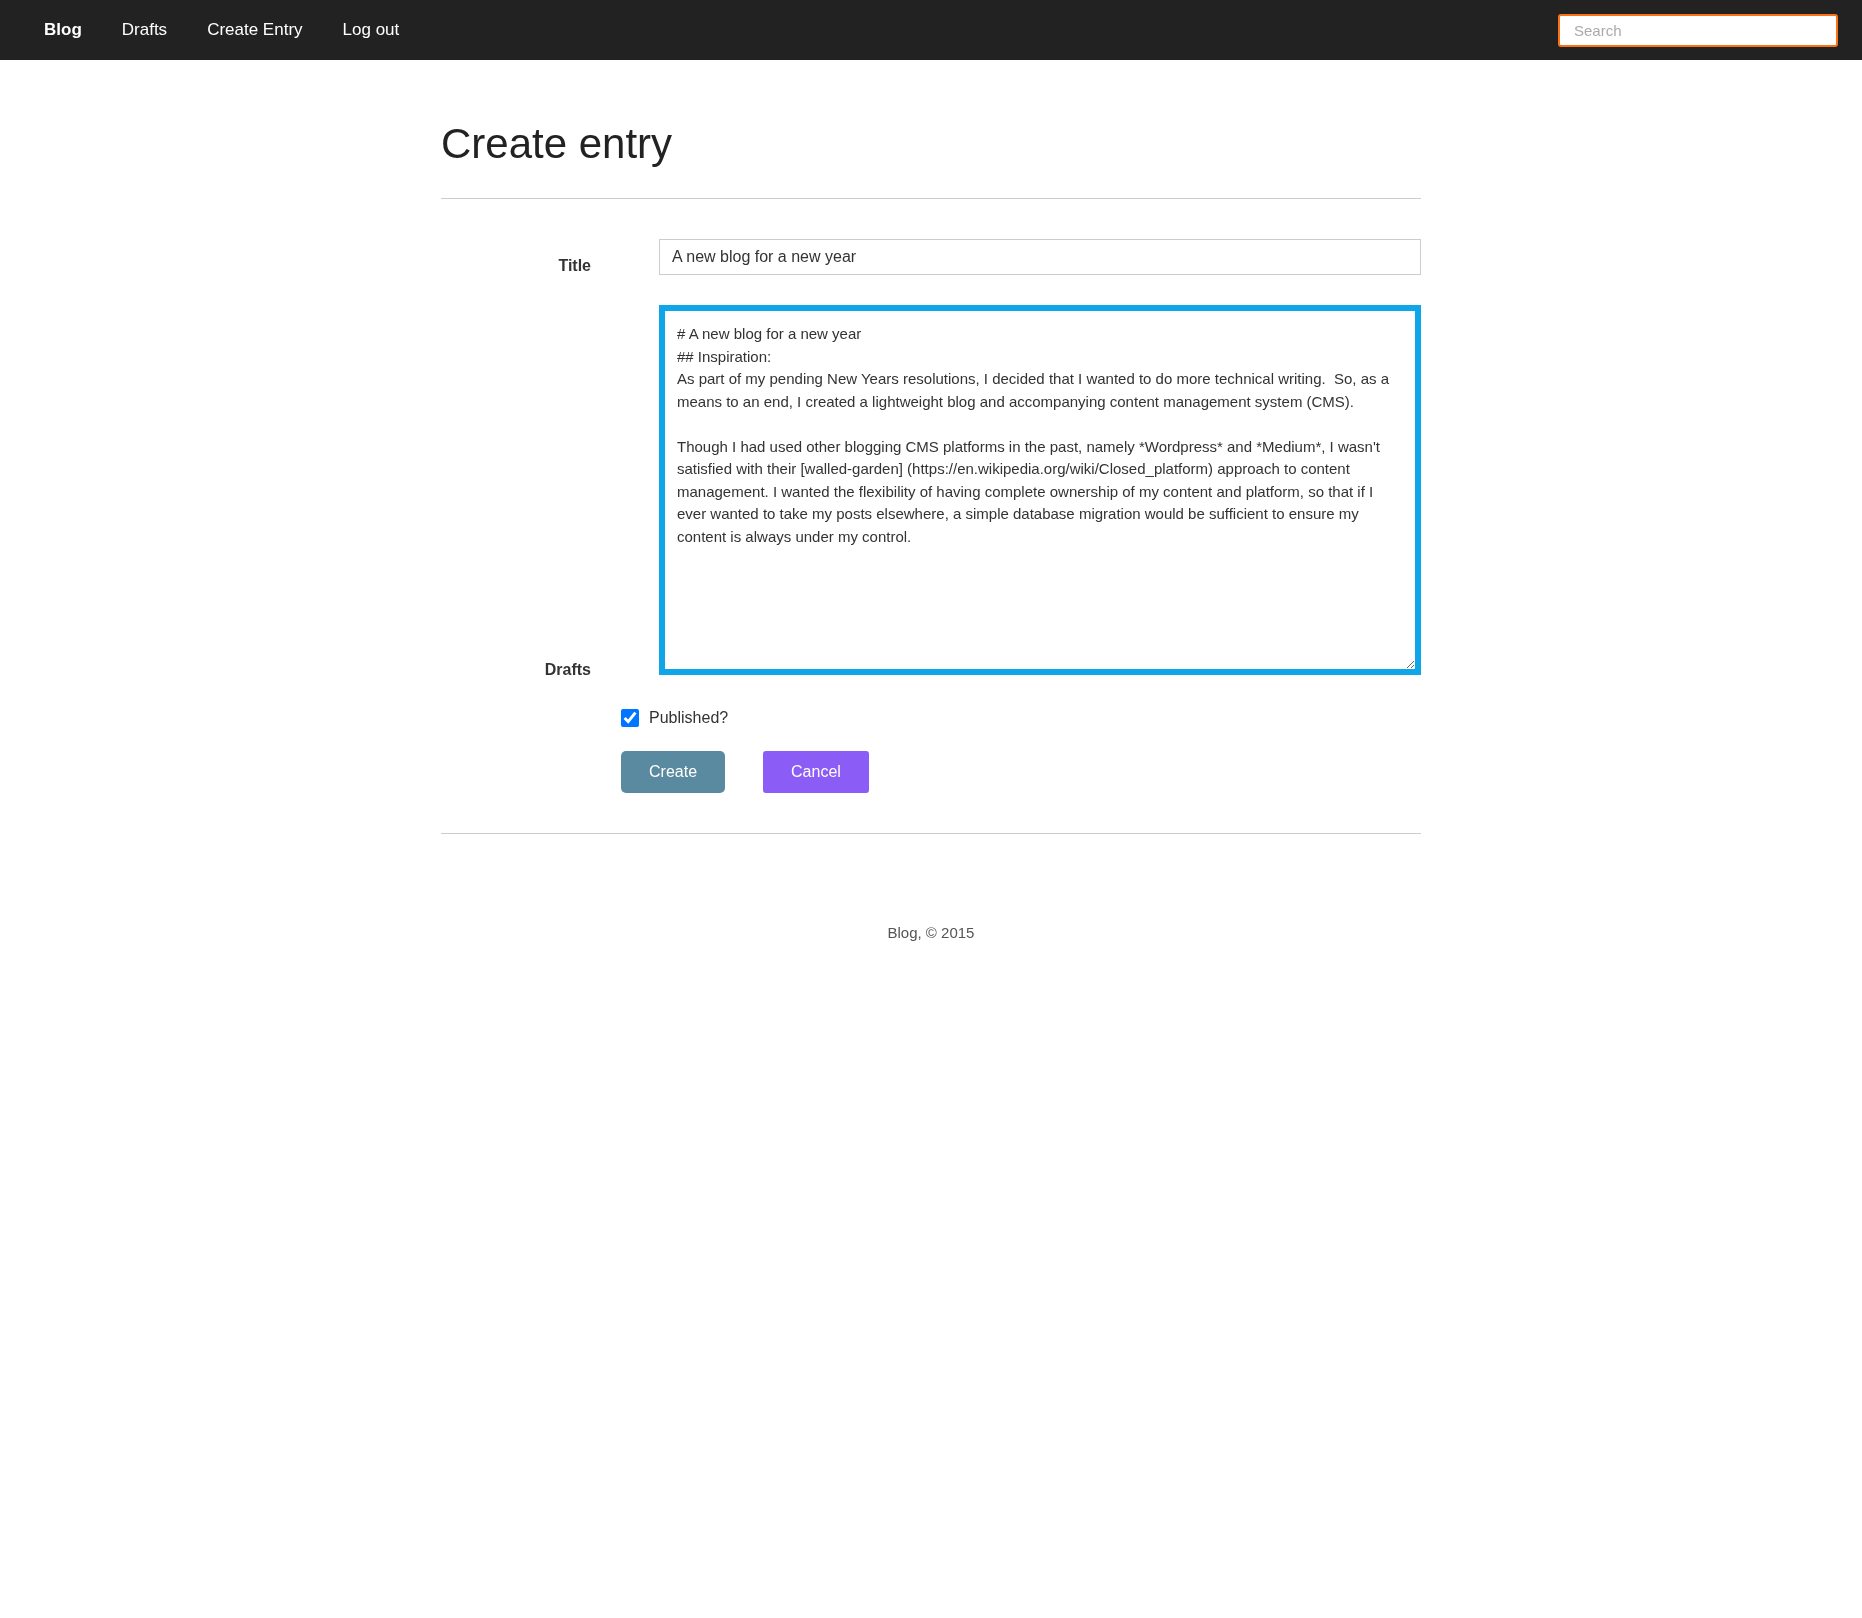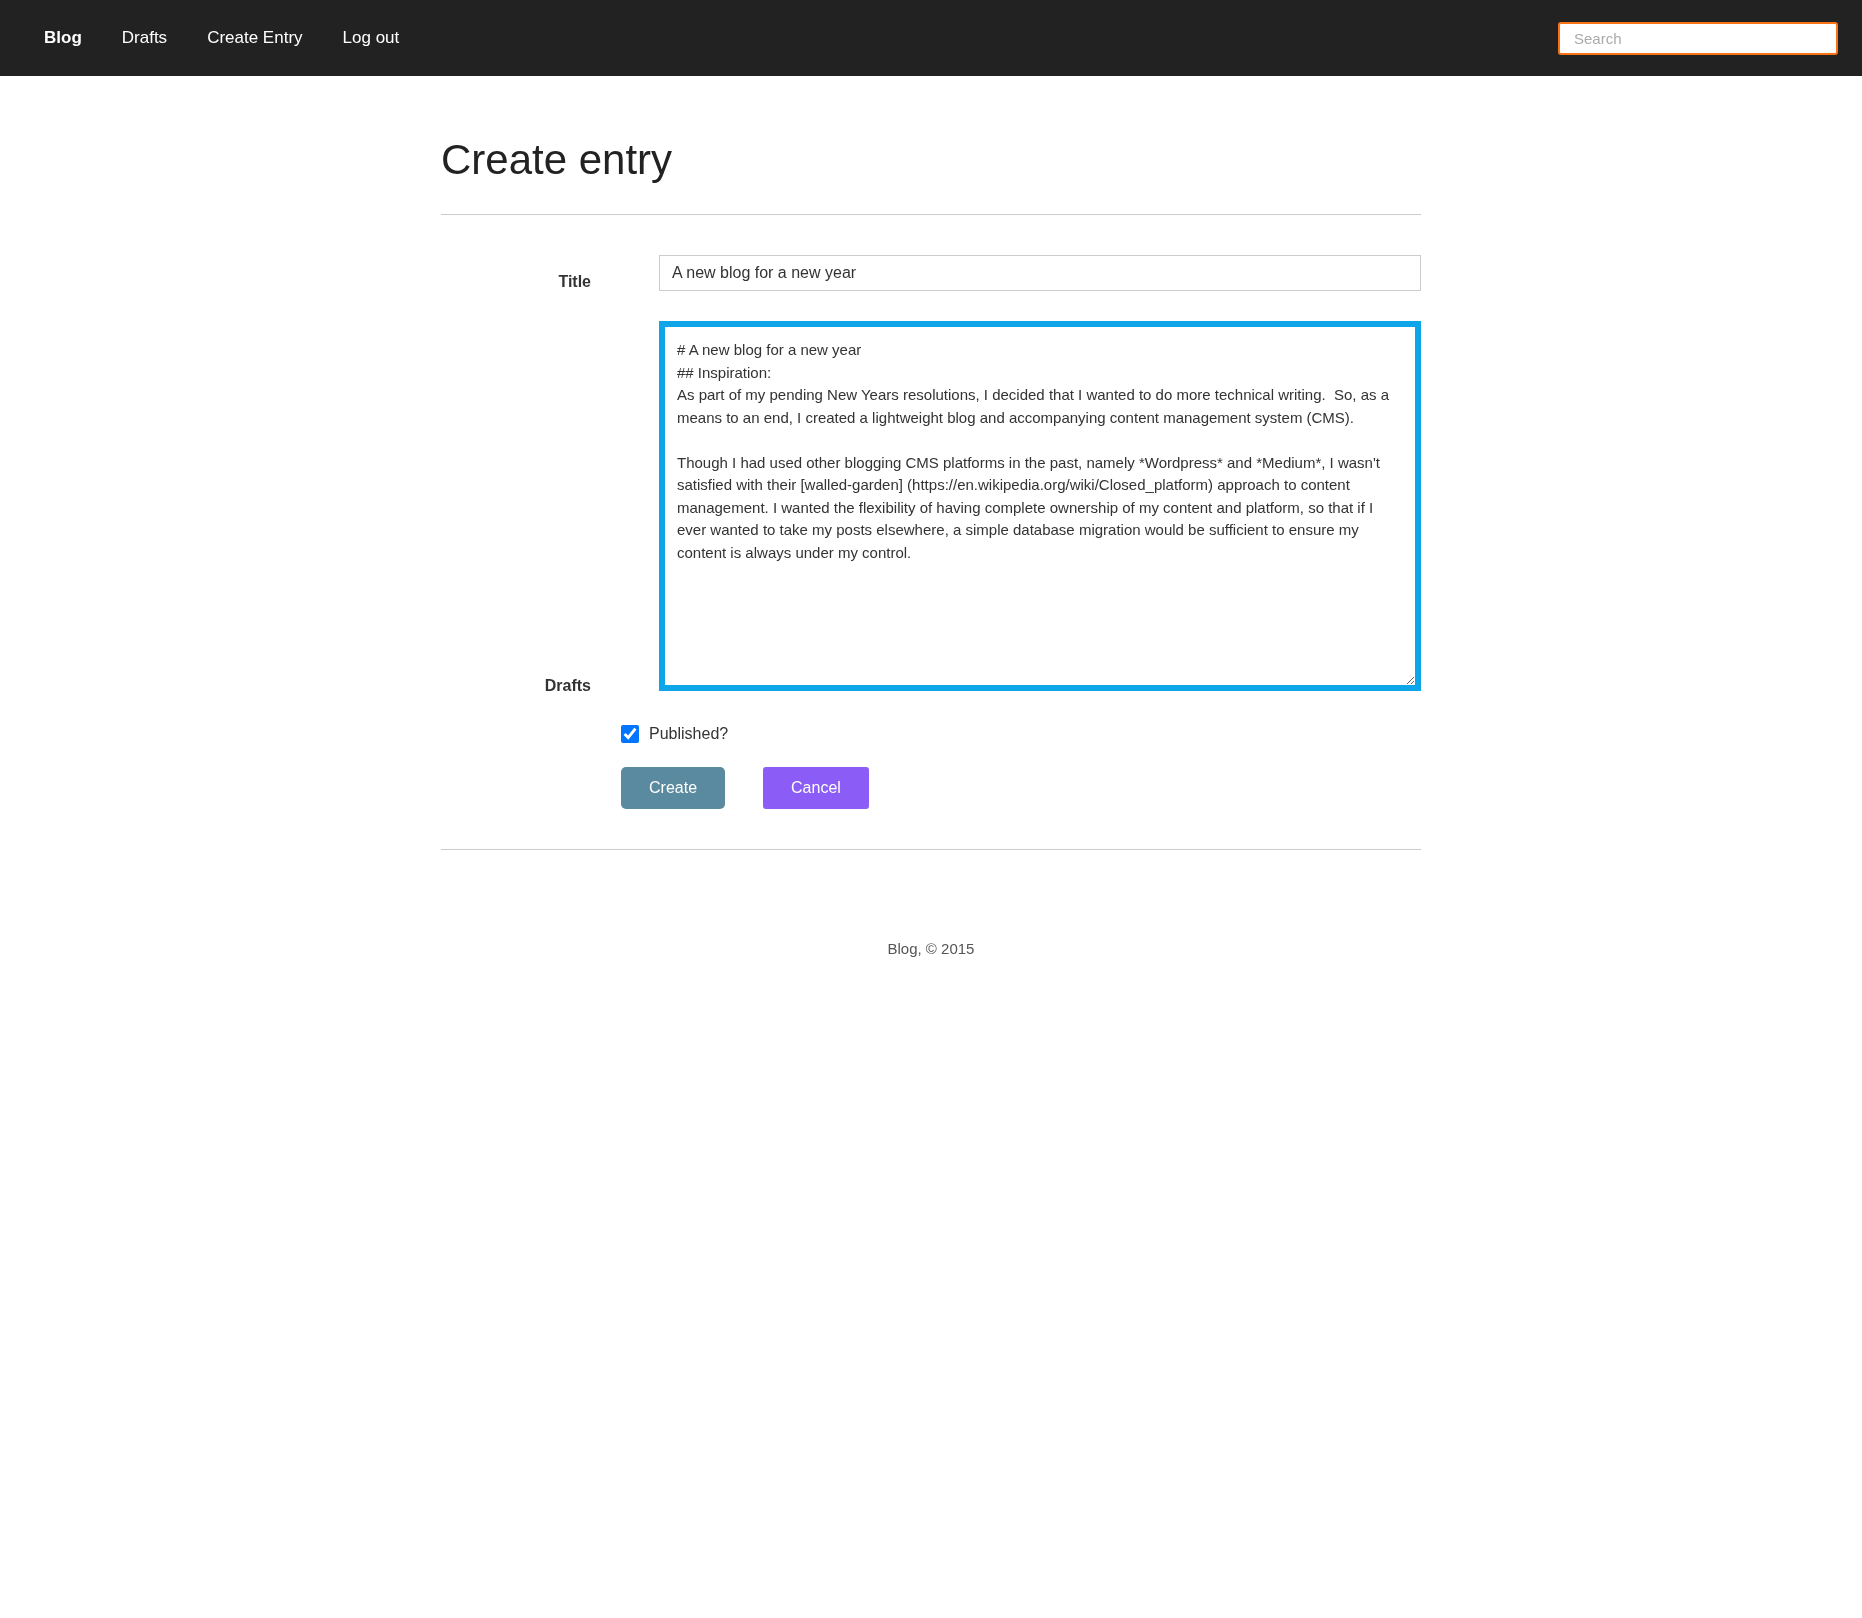--- a/index.html
+++ b/index.html
@@ -14,21 +14,21 @@
       color: #333;
       background: #fff;
     }
 
     
     nav {
       background: #222;
       display: flex;
       align-items: center;
       padding: 0 24px;
-      height: 76px;
+      height: 60px;
     }
 
     .nav-links {
       display: flex;
       align-items: center;
       gap: 0;
       flex: 1;
     }
 
     .nav-link {

